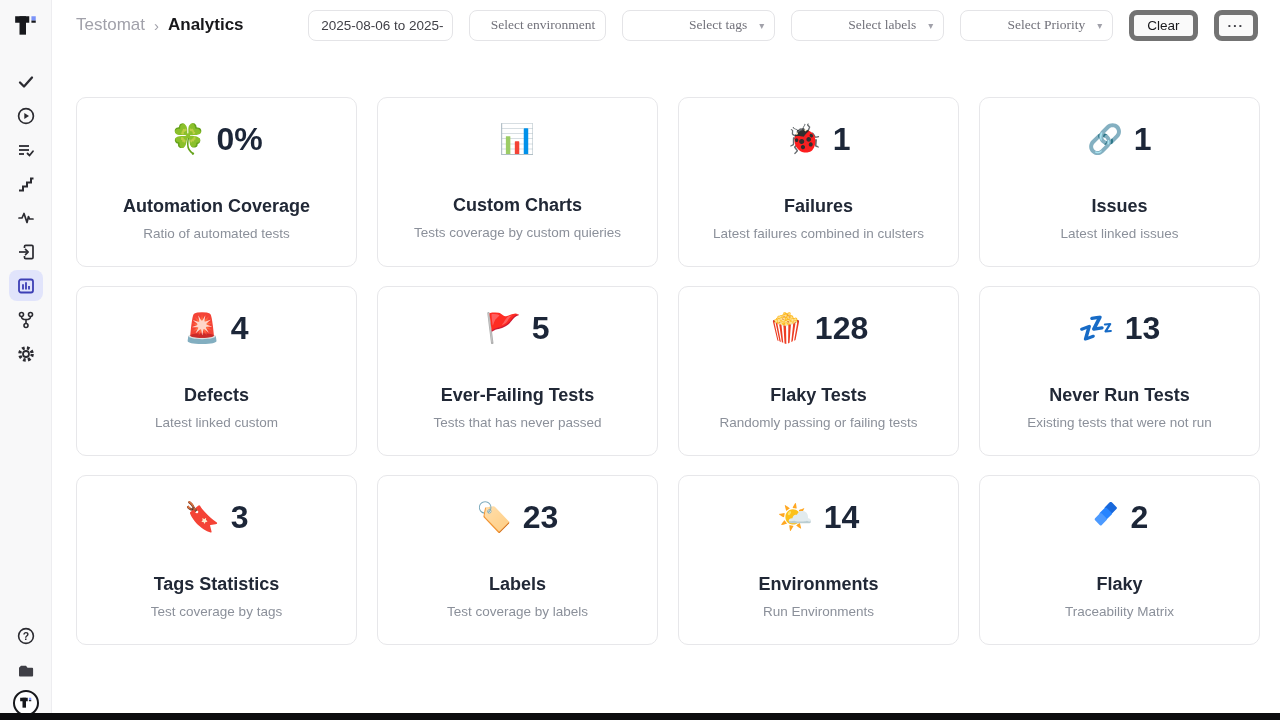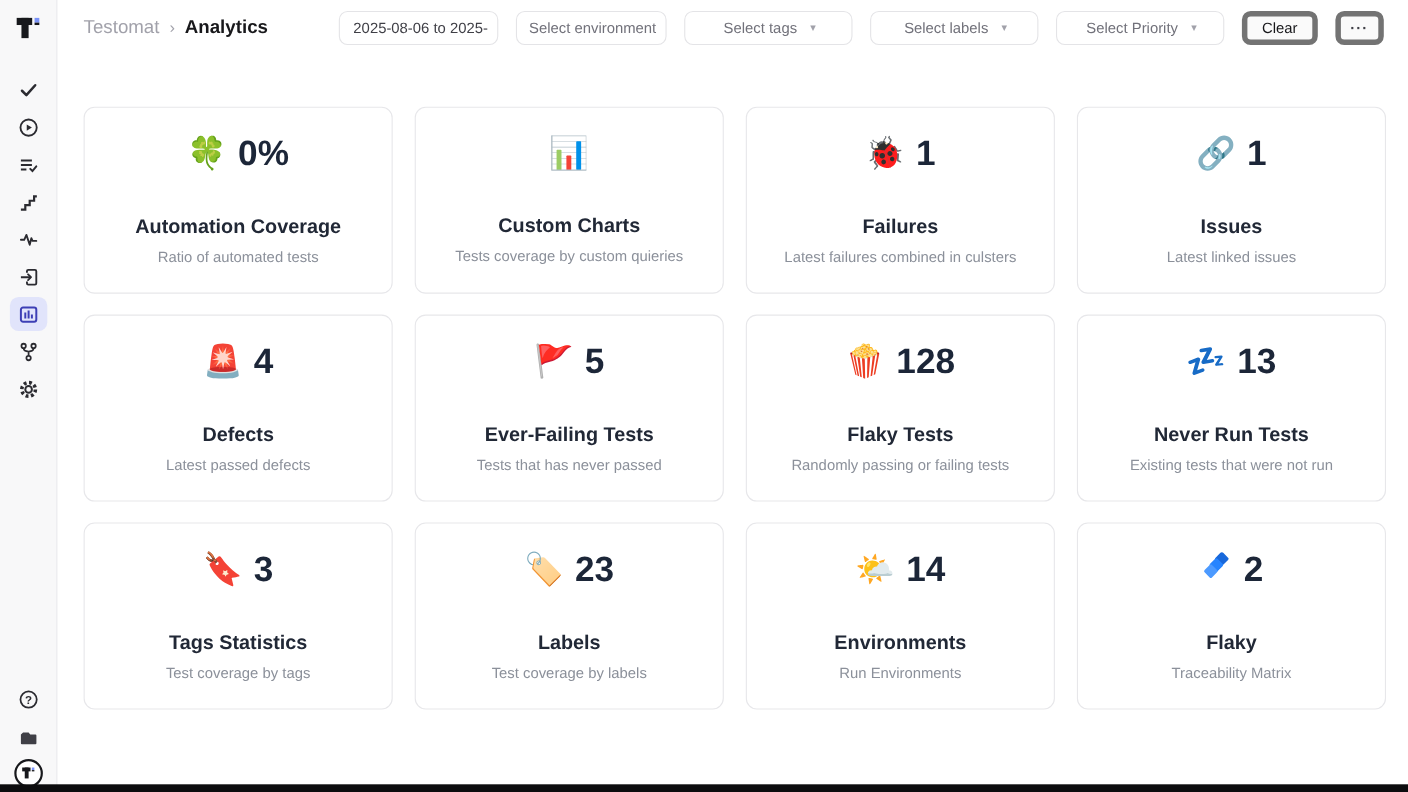--- a/index.html
+++ b/index.html
@@ -26,21 +26,21 @@
   .header { height:50px; display:flex; align-items:center; padding:0 22px 0 24px;gap:44px; }
   .breadcrumb { display:flex; align-items:center; gap:9px; font-size:17px; white-space:nowrap; }
   .crumb-project { color:#a1a1aa; font-weight:500; cursor:pointer; }
   .crumb-sep { color:#a1a1aa; font-size:15px; }
   .crumb-current { color:#18181b; font-weight:700; }
   .filters { margin-left:auto; display:flex; align-items:center; gap:16px; }
   .ctl { height:31px; background:#fff; border:1px solid #e4e4e7; border-radius:8px;
     display:flex; align-items:center; font-size:13.5px; color:#71717a; padding:0 10px 0 12px;
     cursor:pointer; white-space:nowrap; overflow:hidden; }
   .ctl.date { width:145px; color:#3f3f46; font-weight:500; }
-  .ctl.sel { justify-content:center; }
+  .ctl.sel { justify-content:flex-end;font-family:Liberation Serif, serif; }
   .ctl.sel .caret { color:#a1a1aa; font-size:10px; margin-left:12px; }
   .w-env { width:137px; } .w-tags { width:153px; } .w-labels { width:153px; } .w-prio { width:153px; }
   .btn { height:31px; background:#fafafa; border:5px solid #737373; border-radius:8px;
     font-size:13.5px; color:#18181b; font-weight:500; padding:0 13px; display:flex;
     align-items:center; cursor:pointer; }
   .btn.more { padding:0 9px; font-weight:700; letter-spacing:1px; color:#3f3f46; }
 
   
   .cards { margin:47px 20px 0 24px; display:grid;
     grid-template-columns:repeat(4, 1fr); gap:19px 20px; }
@@ -225,21 +225,21 @@
     <div class="card-title">Issues</div>
     <div class="card-sub">Latest linked issues</div>
   </div>
 
   <div class="card">
     <div class="card-head">
       <span class="card-icon">🚨</span>
       <span class="card-value">4</span>
     </div>
     <div class="card-title">Defects</div>
-    <div class="card-sub">Latest passed defects</div>
+    <div class="card-sub">Latest linked custom</div>
   </div>
 
   <div class="card">
     <div class="card-head">
       <span class="card-icon">🚩</span>
       <span class="card-value">5</span>
     </div>
     <div class="card-title">Ever-Failing Tests</div>
     <div class="card-sub">Tests that has never passed</div>
   </div>

